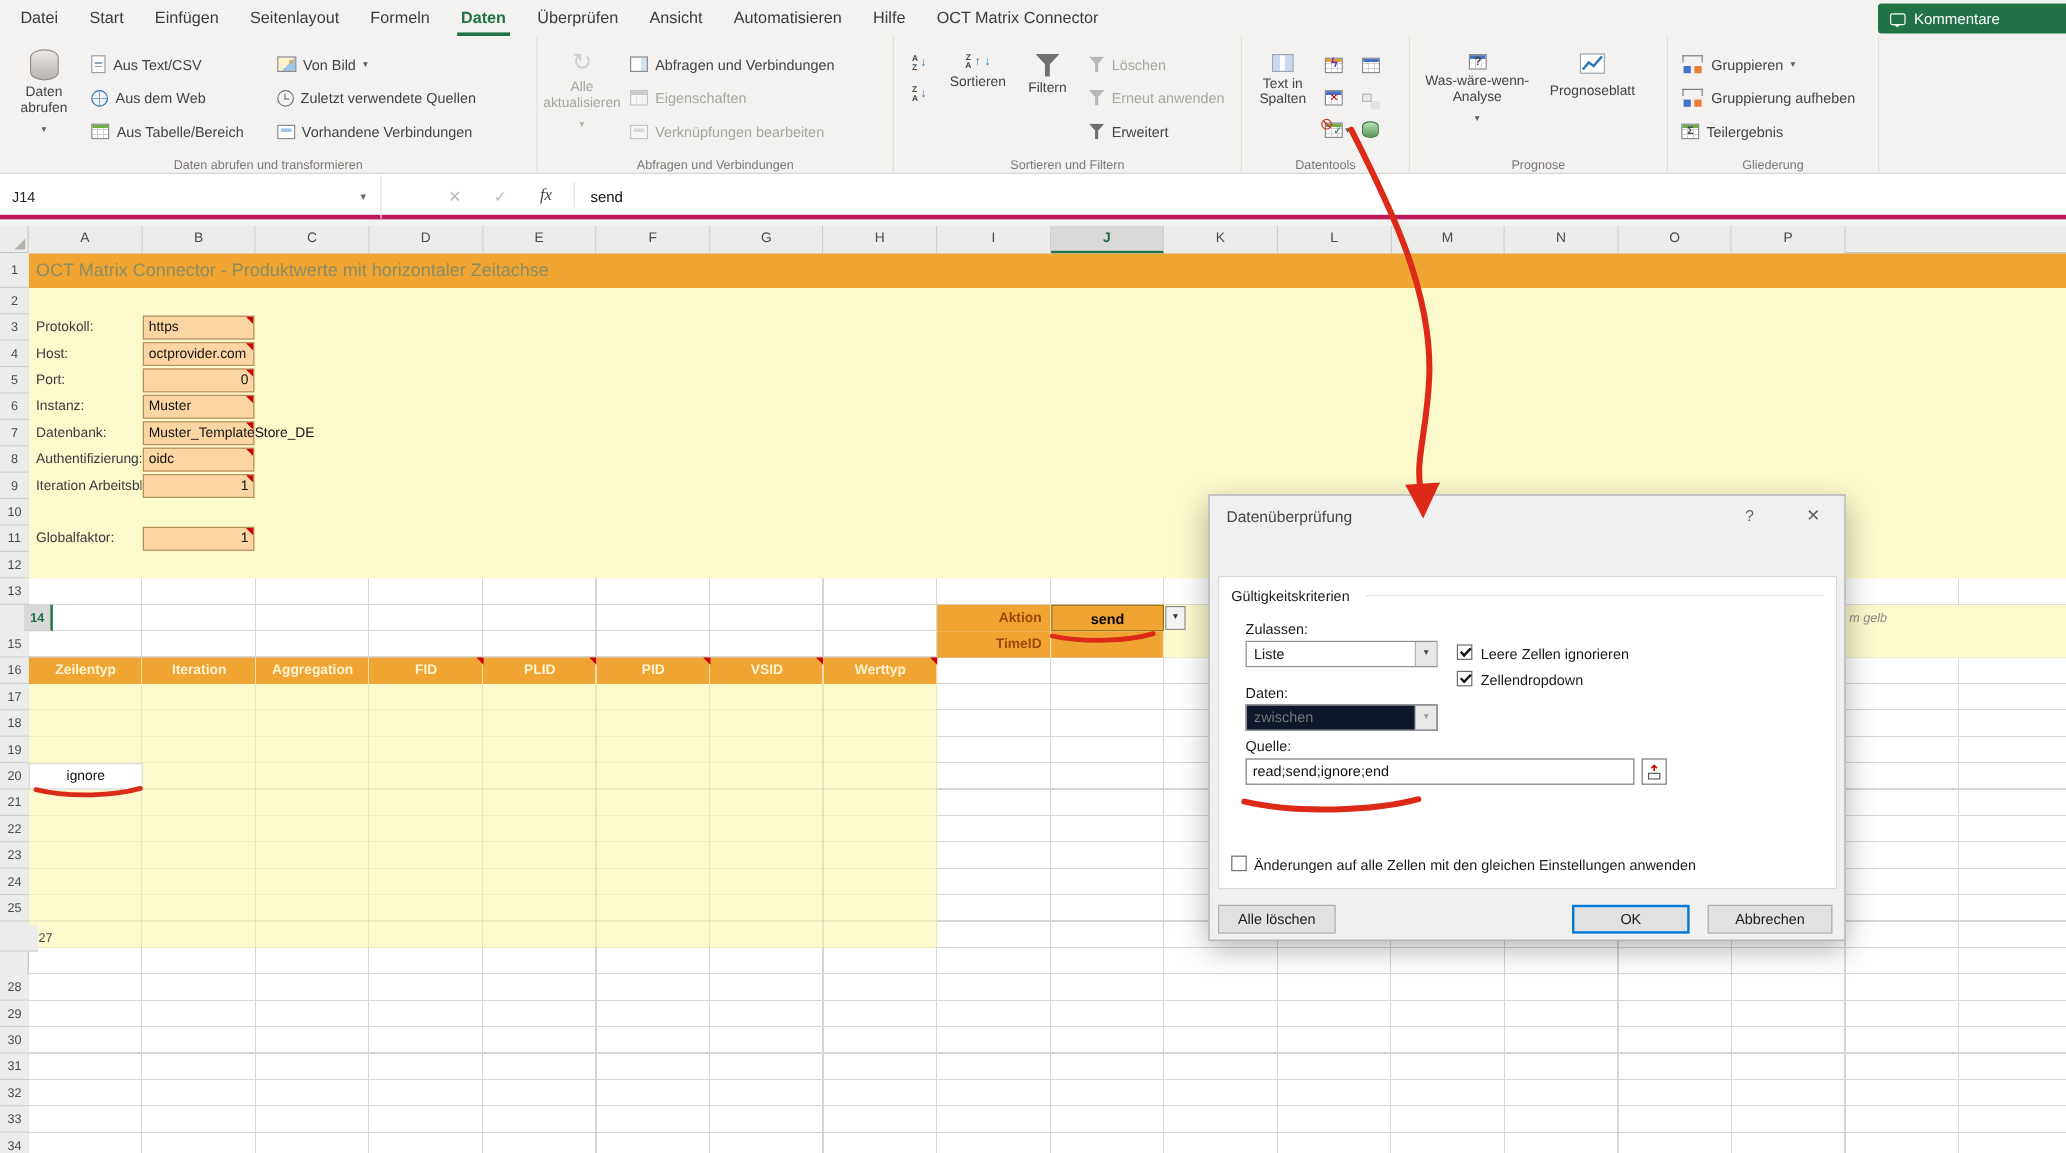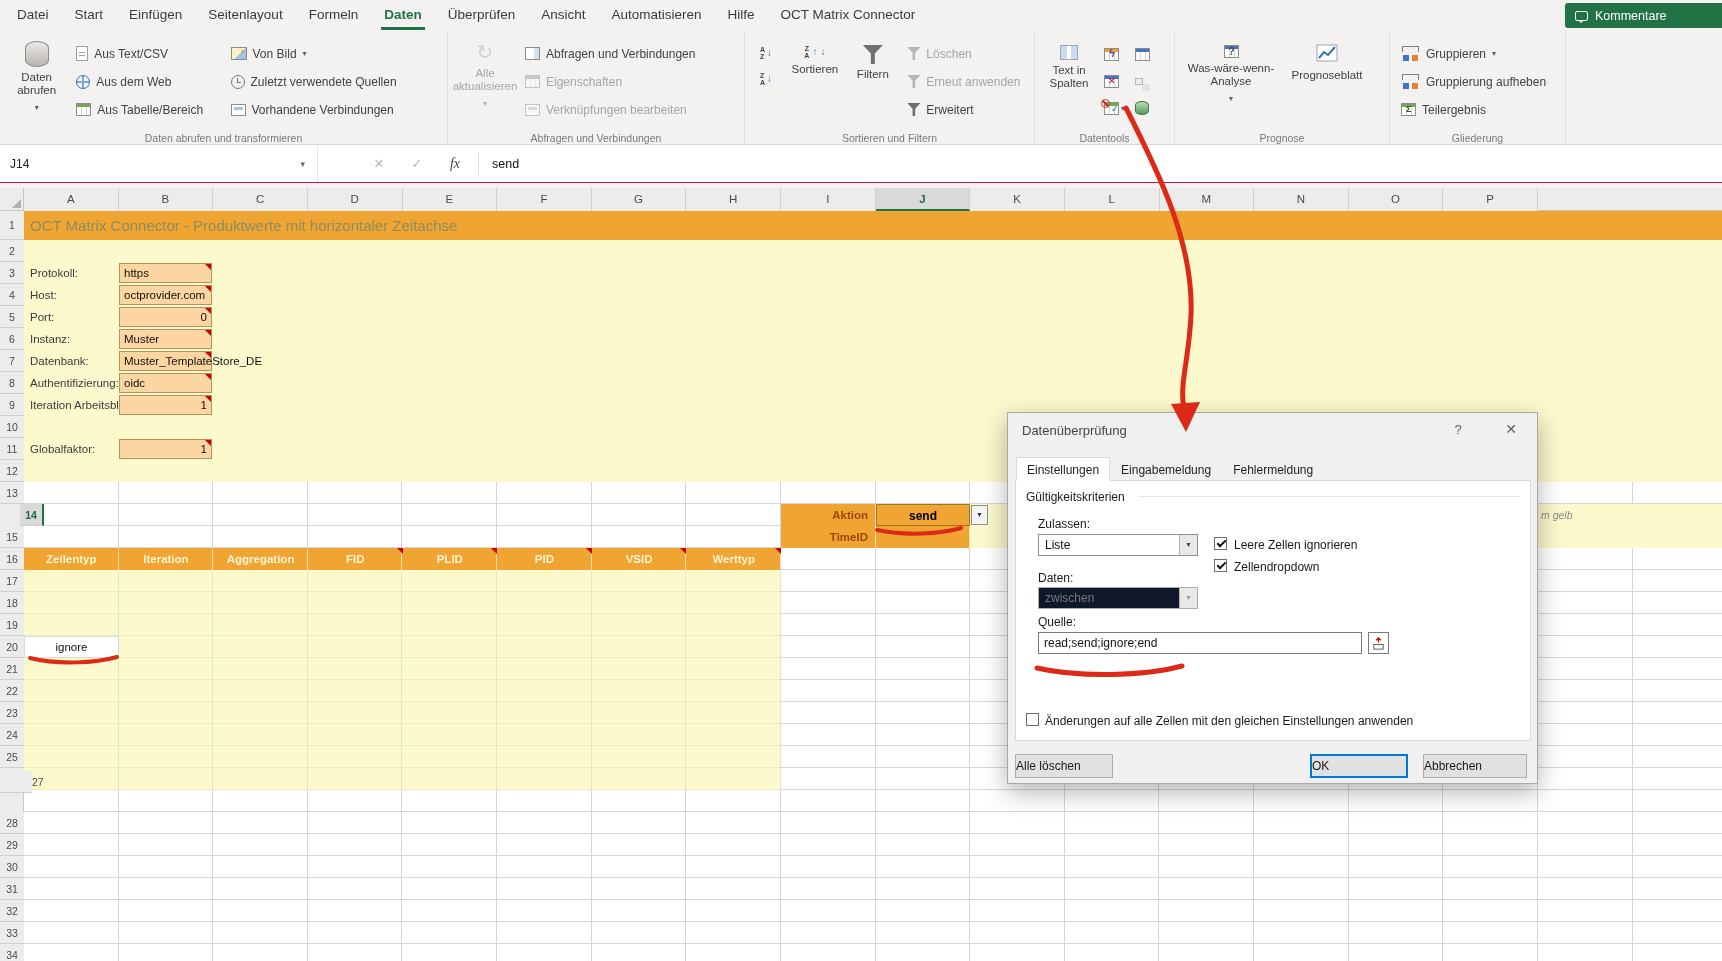--- a/index.html
+++ b/index.html
@@ -76,21 +76,21 @@
   .no-circle{position:absolute;left:-4px;top:-4px;width:9px;height:9px;border:1.6px solid #d23321;border-radius:50%;
     background:linear-gradient(45deg,transparent 42%,#d23321 42% 58%,transparent 58%);}
   .ov{position:absolute;font-weight:700;}
   .sorticon{display:flex;flex-direction:column;font-size:7px;line-height:7px;font-weight:700;color:#444;}
   .sortarrow{font-size:10px;color:#2e75b6;line-height:10px;}
   .minibtn{width:30px;height:25px;display:flex;align-items:center;justify-content:center;gap:2px;}
   .iconcol{display:flex;flex-direction:column;gap:3px;padding-top:4px;}
   .iconrow{height:24px;display:flex;align-items:center;gap:2px;padding:0 3px;}
 
   
-  .fbar{position:absolute;left:0;top:146px;width:1722px;height:37px;background:#fff;border-bottom:1px solid #be185d;z-index:10;}
+  .fbar{position:absolute;left:0;top:146px;width:1722px;height:37px;background:#fff;border-bottom:4px solid #be185d;z-index:10;}
   .namebox{position:absolute;left:0;top:0;width:318px;height:36px;border-right:1px solid #e1e1e1;
     font-size:12px;line-height:36px;padding-left:10px;color:#222;}
   .namebox .chevron{position:absolute;right:12px;top:0;font-size:9px;color:#666;}
   .fbtn{position:absolute;top:0;height:36px;line-height:36px;font-size:13px;color:#b8b8b8;text-align:center;width:30px;}
   .fx{color:#444;font-style:italic;font-family:"Liberation Serif","DejaVu Serif",serif;font-size:14px;}
   .fsep{position:absolute;left:478px;top:6px;bottom:6px;width:1px;background:#e1e1e1;}
   .fvalue{position:absolute;left:492px;top:0;height:36px;line-height:36px;font-size:12.5px;color:#111;}
   .fgap{position:absolute;left:0;top:183px;width:1722px;height:5px;background:#f3f2f1;z-index:10;}
 
   
@@ -159,21 +159,21 @@
   .combo.discombo{background:#0f172a;color:#787878;border-color:#adadad;}
   .combo.discombo .arr{background:#e9e9e9;color:#9a9a9a;}
   .cbx{position:absolute;width:13px;height:13px;border:1px solid #6e6e6e;background:#fff;}
   .cbx.checked::after{content:"";position:absolute;left:2px;top:2px;width:7px;height:3px;
     border:2px solid #111;border-top:none;border-right:none;transform:rotate(-45deg);}
   .srcinput{position:absolute;left:22px;top:151px;width:324px;height:22px;border:1px solid #7a7a7a;background:#fff;
     font-size:12px;padding:0 5px;font-family:"Liberation Sans",sans-serif;color:#111;}
   .rangebtn{position:absolute;left:352px;top:151px;width:21px;height:22px;border:1px solid #7a7a7a;background:#fff;
     display:flex;align-items:center;justify-content:center;}
   .dbtn{position:absolute;height:24px;background:#e1e1e1;border:1px solid #adadad;font-size:12px;color:#1a1a1a;
-    line-height:22px;}
+    text-align:center;line-height:22px;}
   .dbtn.default{border:2px solid #0078d7;line-height:20px;}
 
   
   .anno{position:absolute;left:0;top:0;z-index:60;pointer-events:none;}
   .genlayer{position:absolute;left:0;top:0;width:1722px;height:961px;z-index:5;pointer-events:none;}
   .genlayer>div{pointer-events:auto;}
 </style>
 </head>
 <body>
 
@@ -501,25 +501,20 @@
       <div class="th16" style="left: 402.5px; width: 94.625px;">PLID<div class="tri"></div></div>
       <div class="th16" style="left: 497.125px; width: 94.625px;">PID<div class="tri"></div></div>
       <div class="th16" style="left: 591.75px; width: 94.625px;">VSID<div class="tri"></div></div>
       <div class="th16" style="left: 686.375px; width: 94.625px;">Werttyp<div class="tri"></div></div>
     </div>
 
   <div class="dialog">
     <div class="dlg-title">Datenüberprüfung</div>
     <div class="dlg-help">?</div>
     <div class="dlg-close">✕</div>
-    <div class="dlg-tabs">
-      <span class="dtab active">Einstellungen</span>
-      <span class="dtab">Eingabemeldung</span>
-      <span class="dtab">Fehlermeldung</span>
-    </div>
     <div class="dlg-page">
       <div class="dp-lbl" style="left:10px;top:9px">Gültigkeitskriterien</div>
       <div class="crit-line"></div>
       <div class="dp-lbl" style="left:22px;top:36px">Zulassen:</div>
       <div class="combo" style="left:22px;top:53px">
         <span>Liste</span>
         <span class="arr">▼</span>
       </div>
       <div class="cbx checked" style="left:198px;top:56px"></div>
       <div class="dp-lbl" style="left:218px;top:57px">Leere Zellen ignorieren</div>

